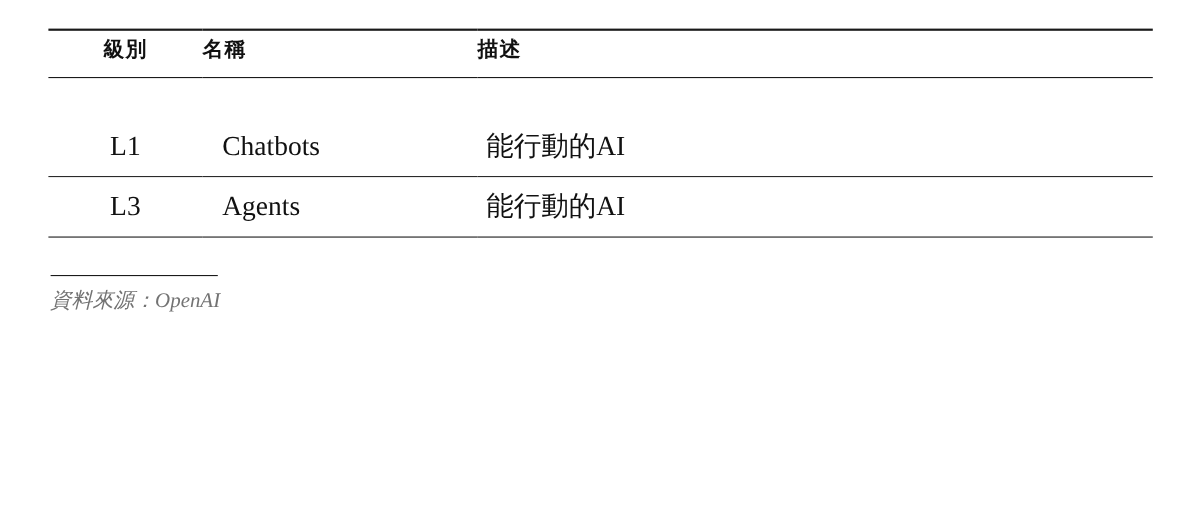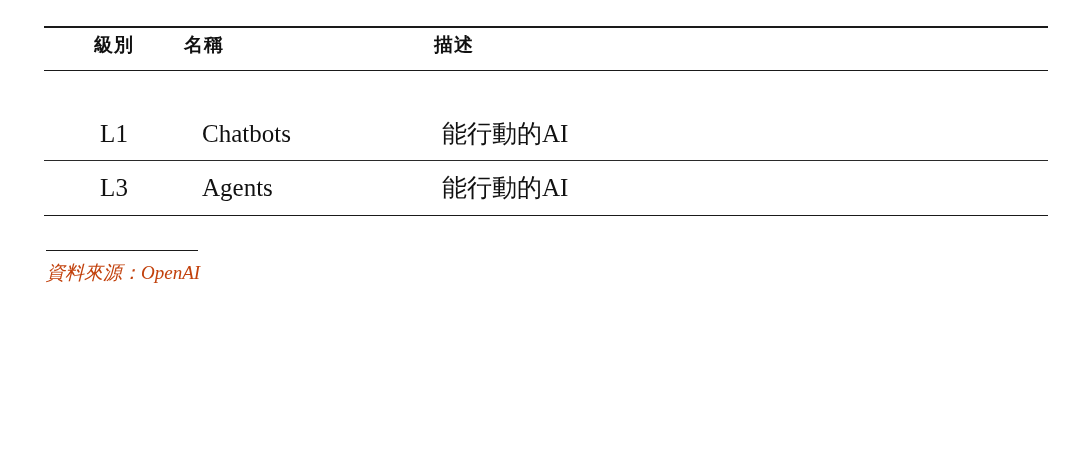--- a/index.html
+++ b/index.html
@@ -82,21 +82,21 @@
   .source-rule {
     width: 152px;
     height: 0;
     border-top: 1px solid #1a1a1a;
     margin-bottom: 9px;
   }
   .source-text {
     font-size: 19px;
     font-style: italic;
     font-family: "Liberation Serif", "DejaVu Serif", serif;
-    color: #c2410c;
+    color: #737373;
   }
 </style>
 </head>
 <body>
 
 <div class="page">
 
   <table class="data-table">
     <colgroup>
       <col class="col-level">

